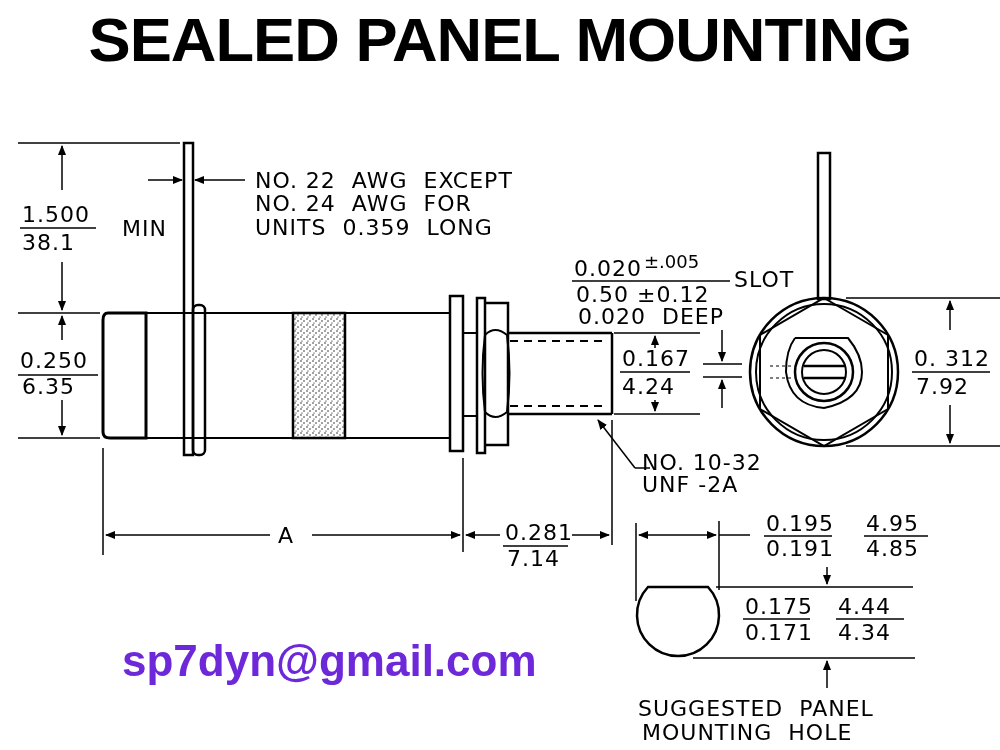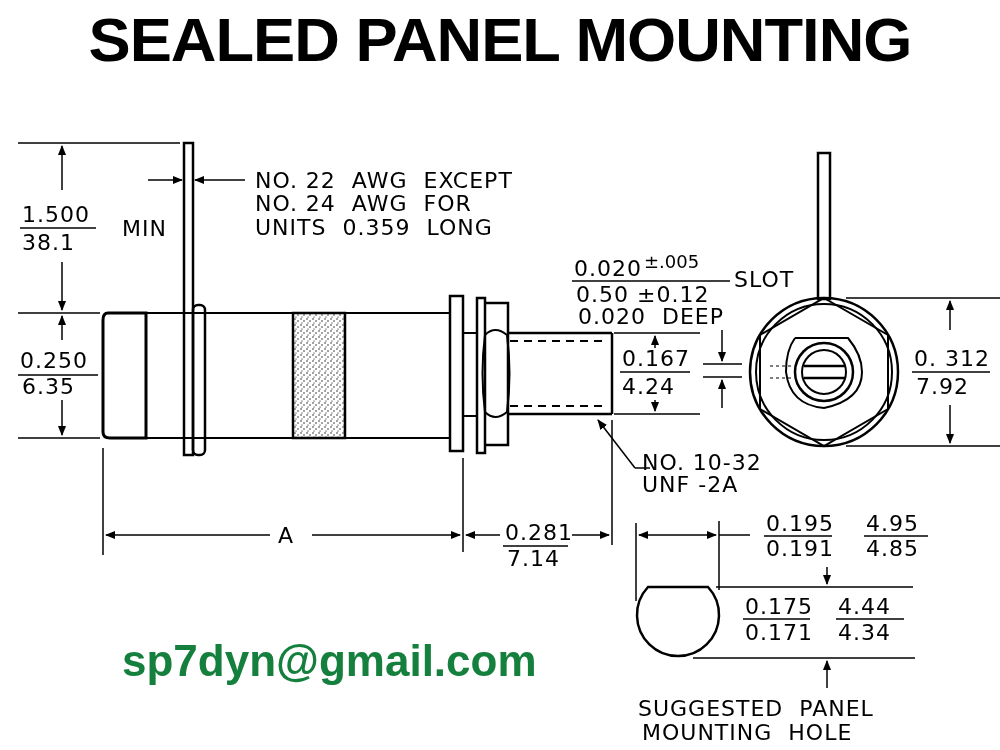--- a/index.html
+++ b/index.html
@@ -7,21 +7,21 @@
   .title {
     position: absolute; left: 0; top: 4px; width: 1000px; text-align: center;
     font-family: "Liberation Sans", sans-serif; font-weight: bold; font-size: 62px;
     letter-spacing: -1px; color: #000; transform: scaleX(1.02);
   }
   svg.drawing { position: absolute; left: 0; top: 0; }
   .lbl { font-family: "DejaVu Sans", sans-serif; font-size: 22px; fill: #000; letter-spacing: 1px; }
   .lblsm { font-family: "DejaVu Sans", sans-serif; font-size: 18px; fill: #000; }
   .email {
     position: absolute; left: 122px; top: 636px;
-    font-family: "Liberation Sans", sans-serif; font-weight: bold; font-size: 44px; color: #15803d;
+    font-family: "Liberation Sans", sans-serif; font-weight: bold; font-size: 44px; color: #6d28d9;
   }
 </style>
 </head>
 <body>
 
 <div class="title">SEALED PANEL MOUNTING</div>
 
 <svg class="drawing" width="1000" height="750" viewBox="0 0 1000 750">
   <defs>
     <marker id="arr" viewBox="0 0 10 10" refX="9" refY="5" markerWidth="7" markerHeight="7" orient="auto-start-reverse">

